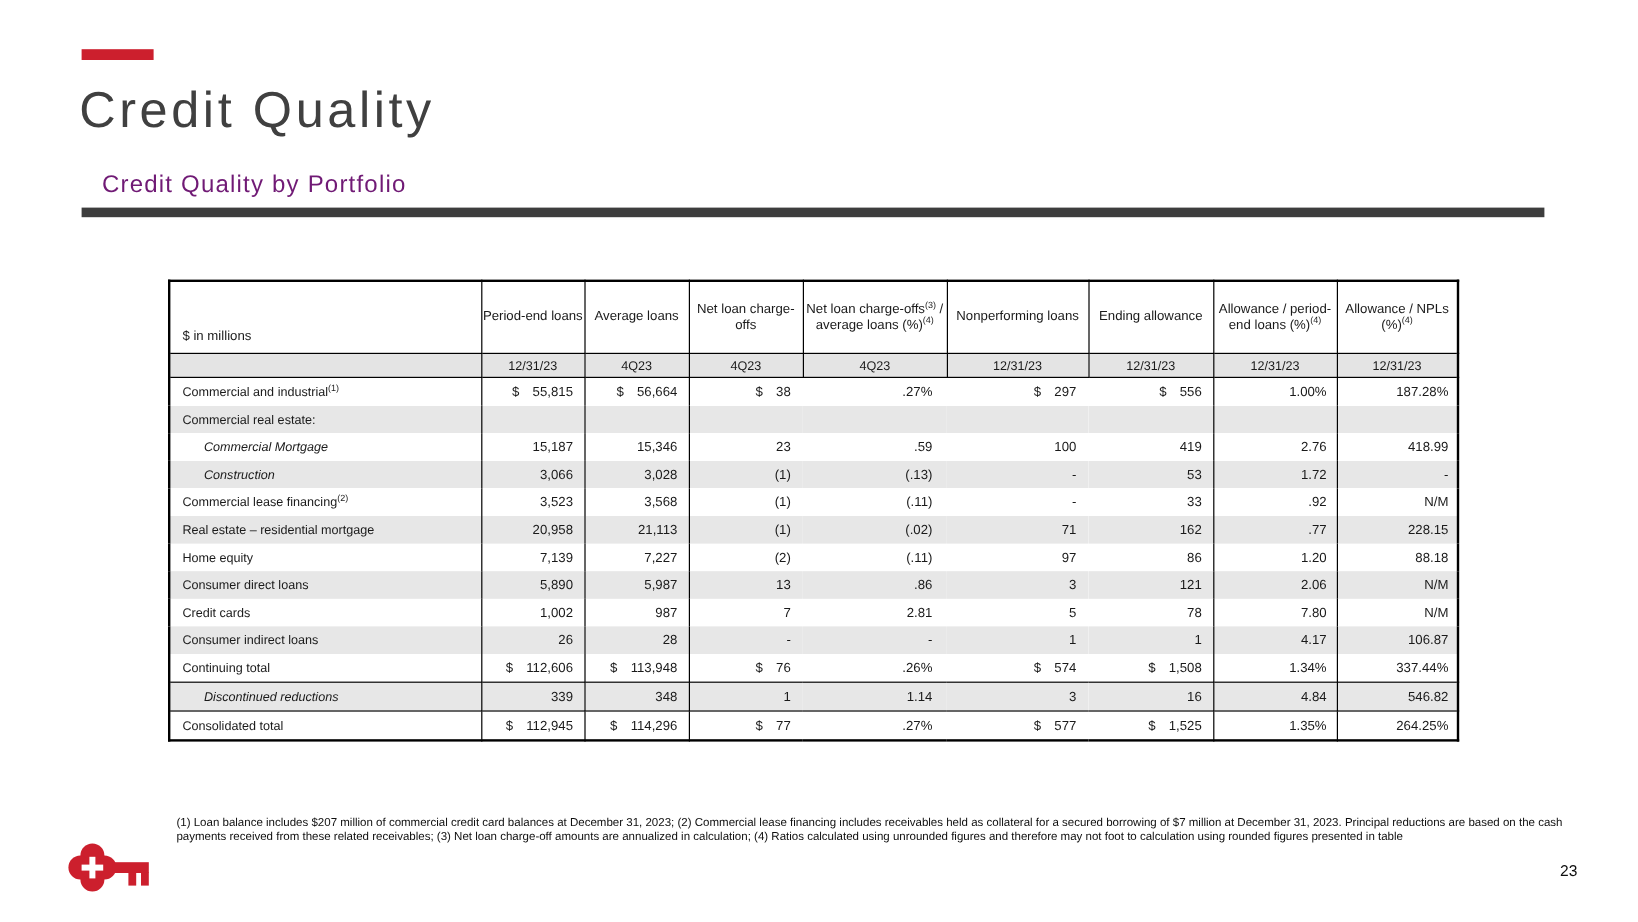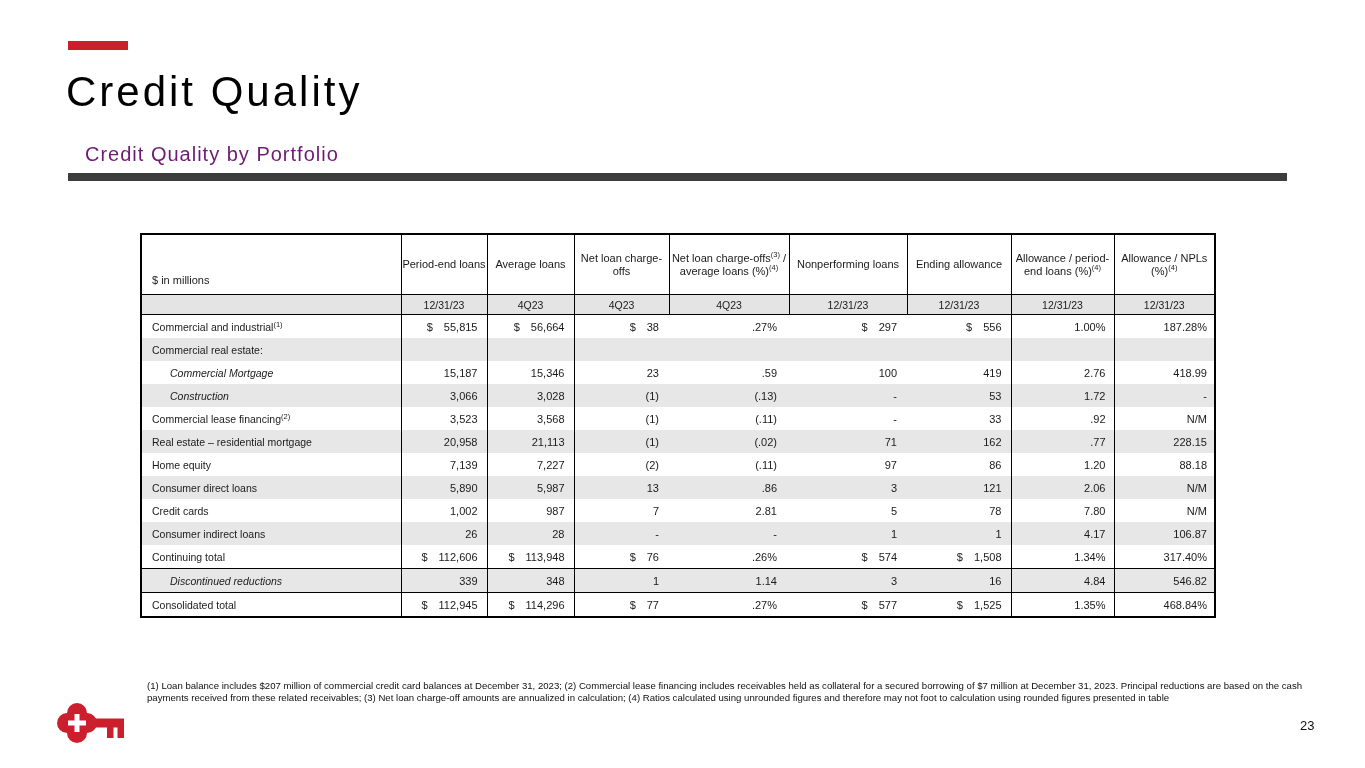--- a/index.html
+++ b/index.html
@@ -11,21 +11,21 @@
     overflow: hidden;
     color: #111;
   }
   .accent-bar {
     position: absolute; left: 68px; top: 41px;
     width: 60px; height: 9px;
     background: var(--accent, #CC1F2D);
   }
   .title {
     position: absolute; left: 66px; top: 68px; margin: 0;
-    font-size: 42px; font-weight: 400; letter-spacing: 3px; color: #000000;
+    font-size: 42px; font-weight: 400; letter-spacing: 3px; color: #404040;
     white-space: nowrap;
   }
   .subtitle {
     position: absolute; left: 85px; top: 143px;
     font-size: 20px; letter-spacing: 1px; color: #701a75;
     white-space: nowrap;
   }
   .rule {
     position: absolute; left: 68px; top: 173px;
     width: 1219px; height: 8px;
@@ -587,21 +587,21 @@
             <span class="val">1,508</span>
           </div>
         </td>
         <td class="c7 bR">
           <div class="num">
             <span class="val">1.34%</span>
           </div>
         </td>
         <td class="c8">
           <div class="num">
-            <span class="val">317.40%</span>
+            <span class="val">337.44%</span>
           </div>
         </td>
       </tr>
       <tr class="tr-data stripe rule-below">
         <td class="lblc bR ind">Discontinued reductions</td>
         <td class="c1 bR">
           <div class="num">
             <span class="val">339</span>
           </div>
         </td>
@@ -678,21 +678,21 @@
             <span class="val">1,525</span>
           </div>
         </td>
         <td class="c7 bR">
           <div class="num">
             <span class="val">1.35%</span>
           </div>
         </td>
         <td class="c8">
           <div class="num">
-            <span class="val">468.84%</span>
+            <span class="val">264.25%</span>
           </div>
         </td>
       </tr>
     </tbody>
 </table>
 
 <svg class="logo" viewBox="0 0 70 47" fill="currentColor" xmlns="http://www.w3.org/2000/svg">
   <circle cx="21" cy="13" r="10"></circle>
   <circle cx="21" cy="33" r="10"></circle>
   <circle cx="11" cy="23" r="10"></circle>

